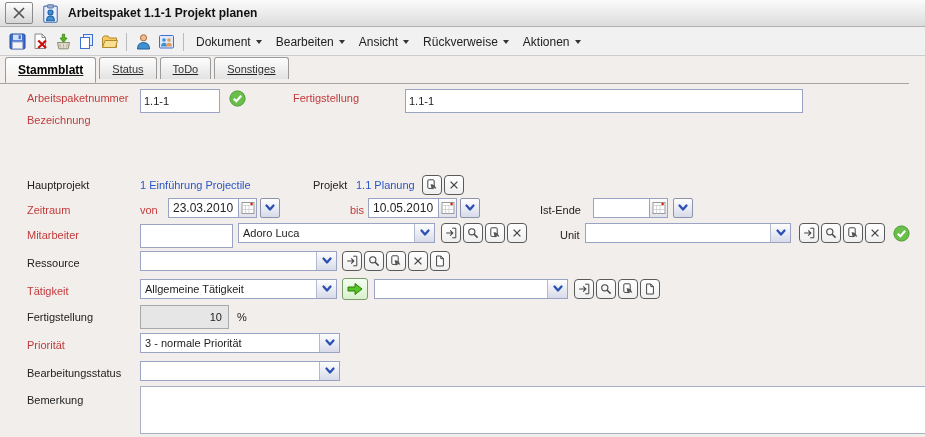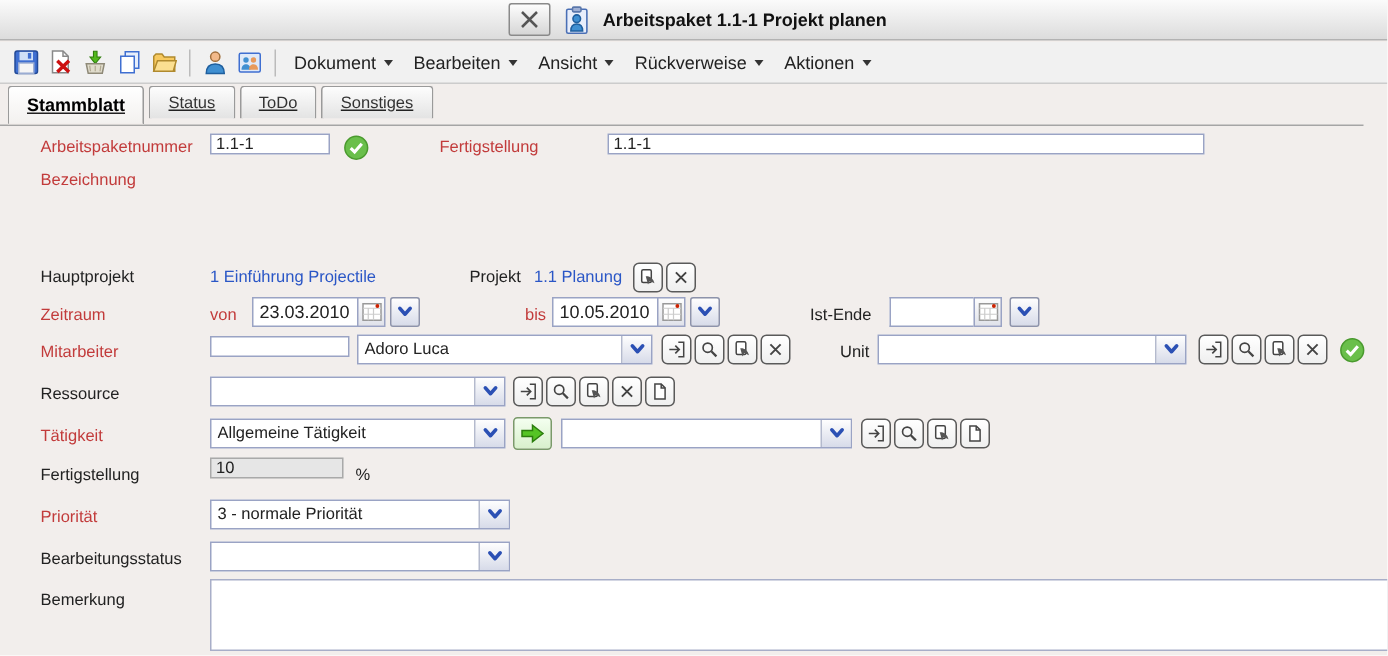--- a/index.html
+++ b/index.html
@@ -2,21 +2,21 @@
 <html><head>
 <meta charset="utf-8">
 <style>
   html,body{margin:0;padding:0;background:#fff;}
   .app{position:relative;width:925px;height:437px;background:#f2eeec;
        font-family:"Liberation Sans",sans-serif;font-size:11px;color:#222;overflow:hidden;}
 
   
   .titlebar{position:absolute;top:0;left:0;right:0;height:27px;
             background:linear-gradient(#fbfbfb,#dcdcdc);border-bottom:1px solid #b2b2b2;
-            display:flex;align-items:center;gap:9px;padding-left:5px;box-sizing:border-box;justify-content:center;}
+            display:flex;align-items:center;gap:9px;padding-left:5px;box-sizing:border-box;}
   .closebtn{width:28px;height:22px;border:1px solid #8a8a8a;border-radius:2px;
             background:linear-gradient(#fdfdfd,#d6d6d6);display:flex;align-items:center;justify-content:center;cursor:pointer;padding:0;}
   .title{font-weight:bold;font-size:12px;color:#111;}
 
   
   .toolbar{position:absolute;top:28px;left:0;right:0;height:28px;background:#f1f1f1;
            border-bottom:1px solid #cccccc;display:flex;align-items:center;padding-left:6px;box-sizing:border-box;}
   .tbtn{width:23px;height:23px;display:flex;align-items:center;justify-content:center;border:none;background:transparent;padding:0;cursor:pointer;}
   .tsep{width:1px;height:18px;background:#bbb;margin:0 5px;}
   .menu{display:flex;align-items:center;gap:5px;padding:3px 7px;font-size:12px;color:#222;cursor:pointer;}
@@ -30,21 +30,21 @@
        border-radius:3px 3px 0 0;font-size:11px;color:#333;cursor:pointer;}
   .tab.active{height:24px;font-weight:bold;font-size:12px;color:#000;
        background:linear-gradient(#ffffff,#f3f1ef);margin-bottom:-1px;border-bottom:1px solid #f2eeec;}
 
   
   .form{position:absolute;top:84px;left:0;right:0;bottom:0;margin-left:20px;}
   .lbl{position:absolute;white-space:nowrap;color:#222;}
   .red{color:#c23b3b;}
   .lnk{position:absolute;white-space:nowrap;color:#2a56c6;cursor:pointer;text-align:right;}
 
-  .txt{position:absolute;height:14px;border:1px solid #9aa3c4;background:#fff;padding:0 3px;
+  .txt{position:absolute;height:24px;border:1px solid #9aa3c4;background:#fff;padding:0 3px;
        font-family:inherit;font-size:11px;color:#222;box-sizing:border-box;}
   .txt:disabled{background:#e6e6e6;color:#222;border-color:#a9a9a9;}
   .ta{position:absolute;border:1px solid #a8aec8;background:#fff;resize:none;padding:2px 4px;
       font-family:inherit;font-size:11px;color:#222;box-sizing:border-box;}
 
   .combo{position:absolute;height:20px;border:1px solid #9aa3c4;background:#fff;display:flex;box-sizing:border-box;}
   .combo input{flex:1;min-width:0;border:none;outline:none;padding:0 4px;font-family:inherit;font-size:11px;background:transparent;color:#222;}
   .dropbtn{width:20px;height:100%;border:none;border-left:1px solid #b4bacd;
            background:linear-gradient(#fefefe,#d7dbe9);display:flex;align-items:center;justify-content:center;cursor:pointer;padding:0;}
   .dropfree{position:absolute;width:20px;height:20px;border:1px solid #8d93ab;border-radius:2px;
@@ -89,21 +89,21 @@
   .p-l-unit{left:540px;top:145px;} .p-cb-unit{left:565px;top:139px;width:206px;}
   .p-ic-unit{left:779px;top:139px;}
   
   .p-l-res{left:7px;top:173px;} .p-cb-res{left:120px;top:167px;width:197px;}
   .p-ic-res{left:322px;top:167px;}
   
   .p-l-tk{left:7px;top:201px;} .p-cb-tk1{left:120px;top:195px;width:197px;}
   .p-go-tk{left:322px;top:194px;} .p-cb-tk2{left:354px;top:195px;width:194px;}
   .p-ic-tk{left:554px;top:195px;}
   
-  .p-l-fs{left:7px;top:227px;} .p-i-fs{left:120px;top:221px;width:89px;padding-right:6px;}
+  .p-l-fs{left:7px;top:227px;} .p-i-fs{left:120px;top:221px;width:89px;text-align:right;padding-right:6px;}
   .p-l-pct{left:217px;top:227px;}
   
   .p-l-pr{left:7px;top:255px;} .p-cb-pr{left:120px;top:249px;width:200px;}
   .p-l-bs{left:7px;top:283px;} .p-cb-bs{left:120px;top:277px;width:200px;}
   
   .p-l-bm{left:7px;top:310px;} .p-ta-bm{left:120px;top:302px;width:786px;height:48px;}
 </style>
 </head>
 <body>
 

